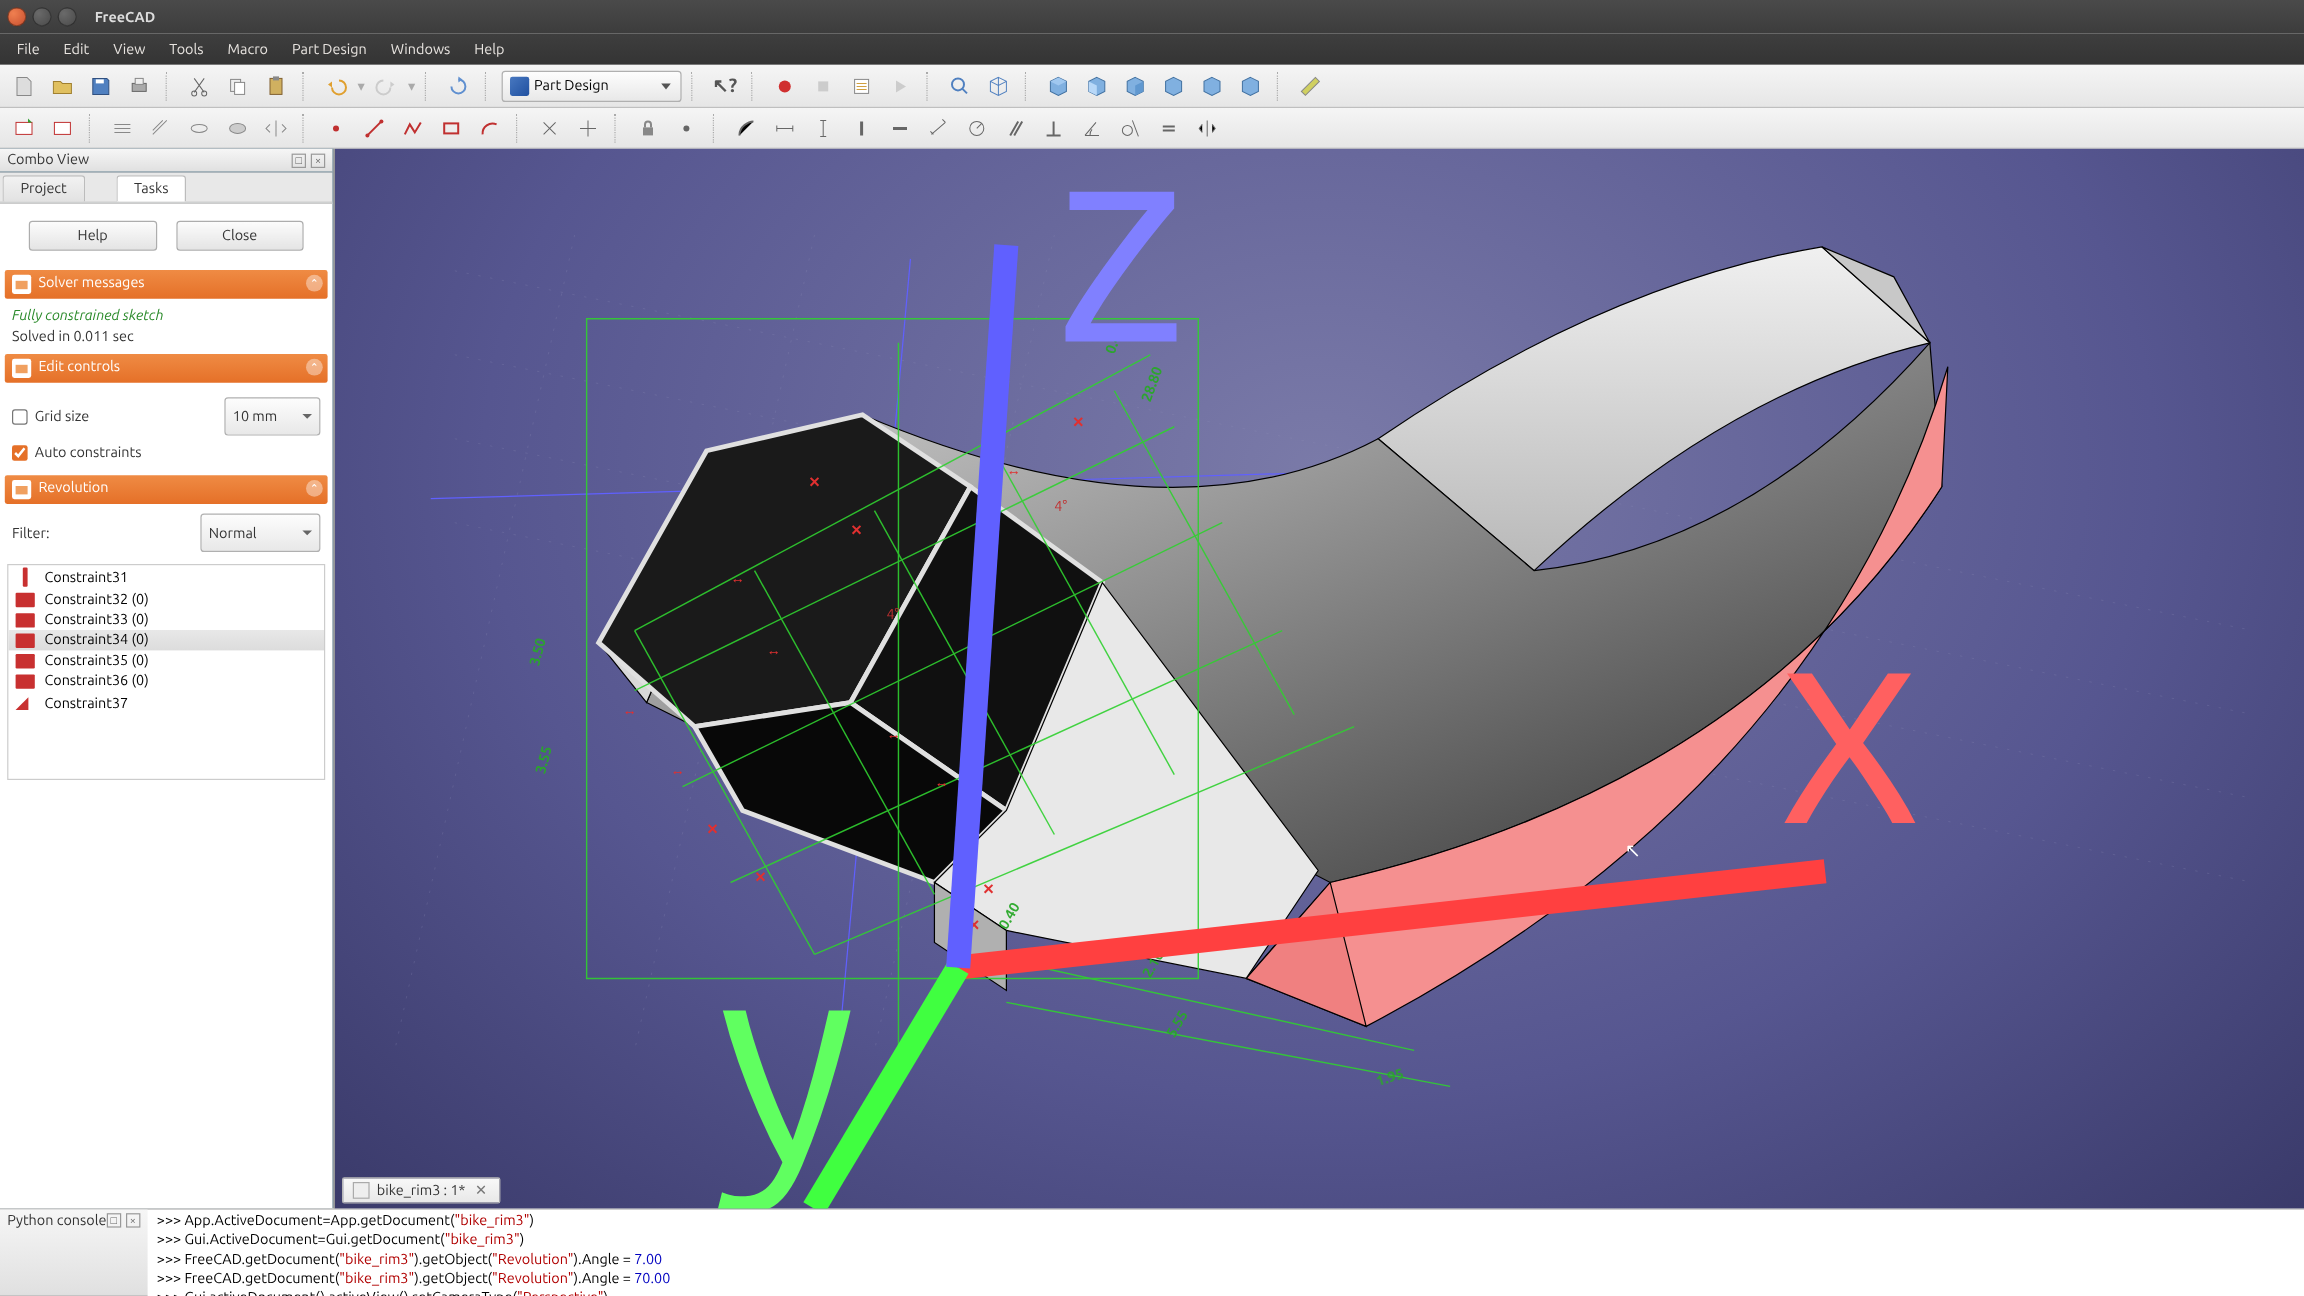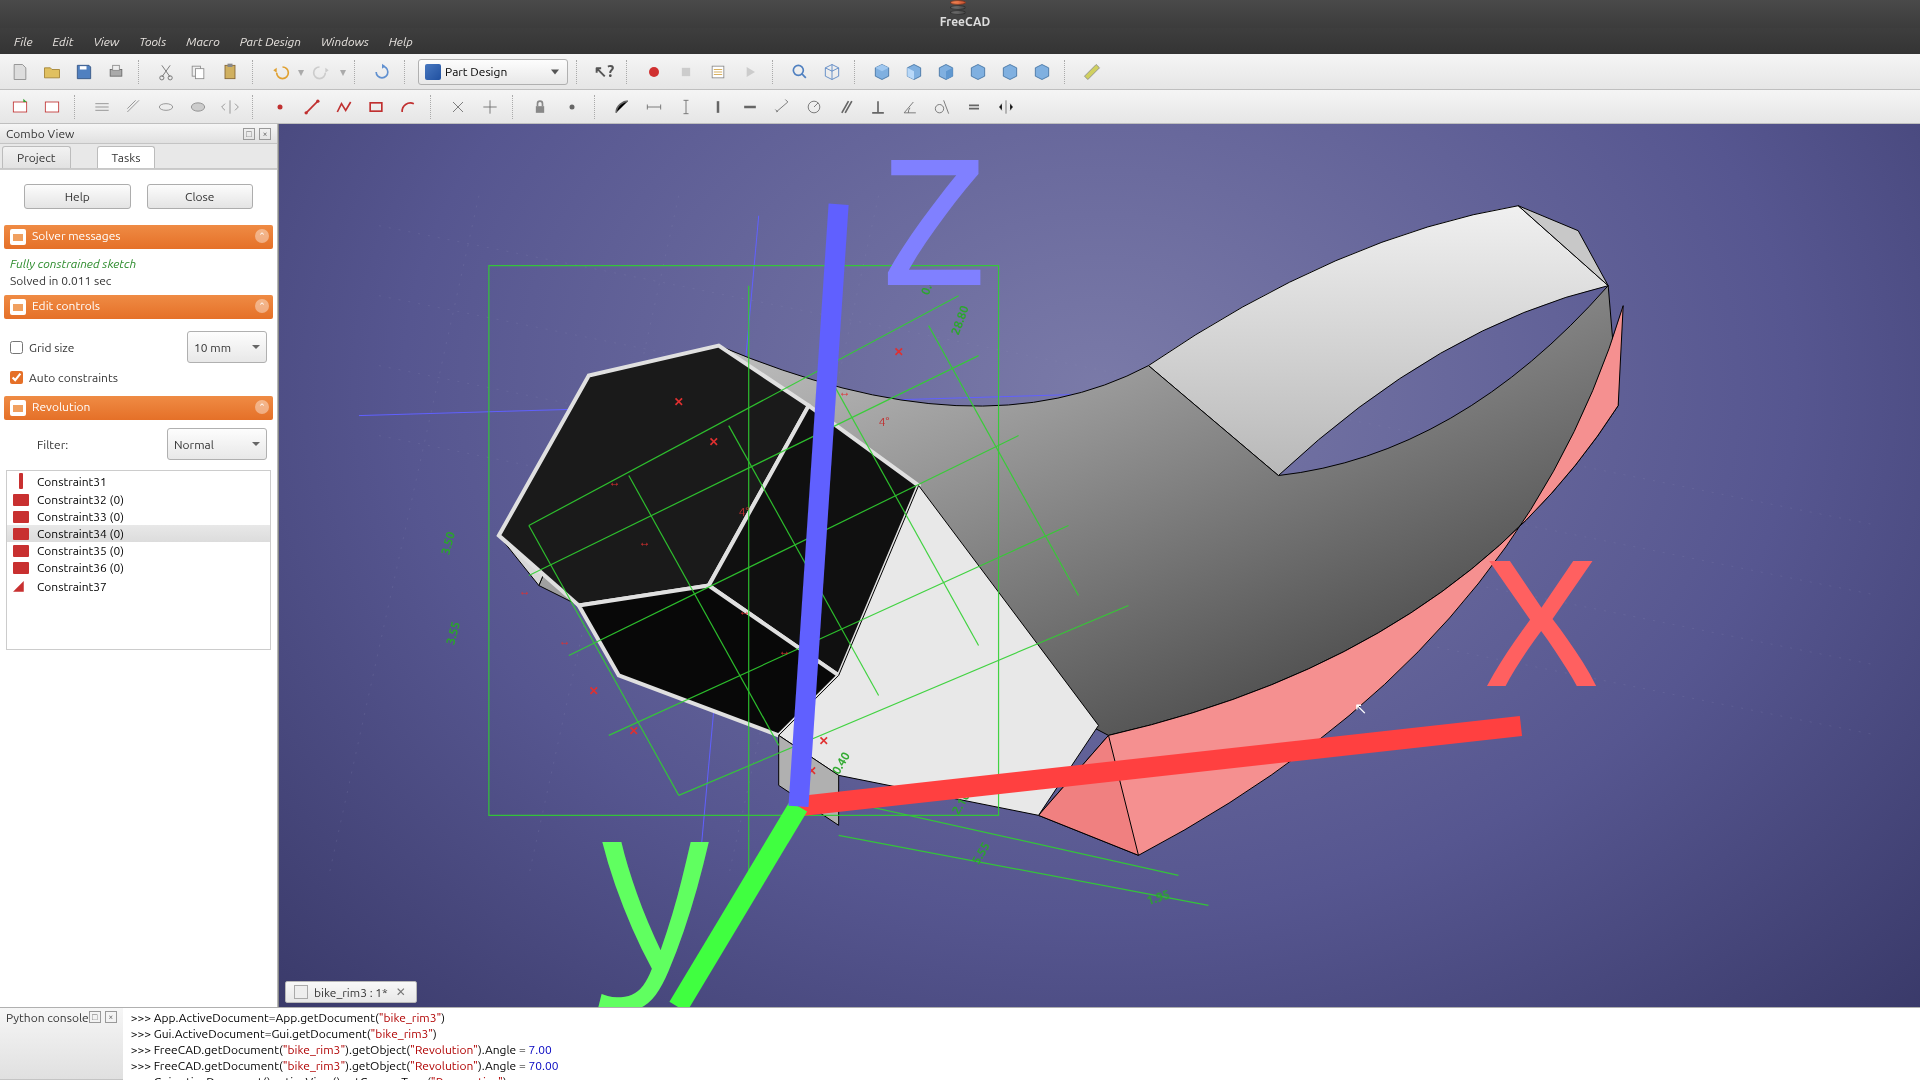--- a/index.html
+++ b/index.html
@@ -1,26 +1,26 @@
 <!DOCTYPE html>
 <html><head>
 <meta charset="utf-8">
 <style>
 * { margin: 0; padding: 0; box-sizing: border-box; font-family: Ubuntu, "Segoe UI", Arial, sans-serif; font-size: 12px; }
 body { background: #f0f0f0; width: 1920px; height: 1080px; overflow: hidden; display: flex; flex-direction: column; }
 
 
-.title-bar { background: linear-gradient(#4a4a4a,#3c3c3c); height: 28px; display: flex; align-items: center; padding: 0 6px; color: #d8d4d0; flex-direction: column; }
+.title-bar { background: linear-gradient(#4a4a4a,#3c3c3c); height: 28px; display: flex; align-items: center; padding: 0 6px; color: #d8d4d0; }
 .win-btn { width: 16px; height: 16px; border-radius: 50%; margin-right: 5px; border: 1px solid rgba(0,0,0,.4); }
 .win-close { background: radial-gradient(circle at 30% 30%,#f08050,#c75030); }
 .win-min, .win-max { background: radial-gradient(circle at 30% 30%,#6a6a6a,#4a4a4a); }
 .title-text { margin-left: 10px; font-weight: bold; color: #ddd; }
 
 
-.menu-bar { background: linear-gradient(#3e3e3e,#343434); height: 26px; display: flex; align-items: center; padding: 0 4px; font-style: italic; }
+.menu-bar { background: linear-gradient(#3e3e3e,#343434); height: 26px; display: flex; align-items: center; padding: 0 4px; }
 .menu-bar span { padding: 4px 10px; color: #e8e4e0; cursor: default; }
 
 
 .toolbar { background: linear-gradient(#f5f5f5,#e6e6e6); border-bottom: 1px solid #bfbfbf; display: flex; align-items: center; padding: 2px 6px; height: 36px; gap: 4px; }
 .toolbar2 { height: 34px; }
 .tb-btn { width: 28px; height: 28px; border: 1px solid transparent; border-radius: 3px; display: flex; align-items: center; justify-content: center; color: #555; cursor: pointer; }
 .tb-btn svg { width: 20px; height: 20px; }
 .tb-sep { width: 6px; height: 24px; border-left: 1px dotted #aaa; margin: 0 4px; }
 .wb-select { background: linear-gradient(#fdfdfd,#e8e8e8); border: 1px solid #b0b0b0; border-radius: 3px; padding: 3px 22px 3px 6px; width: 150px; display: flex; align-items: center; position: relative; height: 26px; }
 .wb-select::after { content:""; position:absolute; right:8px; top:50%; width:0; height:0; border-left:4px solid transparent; border-right:4px solid transparent; border-top:5px solid #555; transform:translateY(-50%); }
@@ -462,21 +462,21 @@
           <input type="checkbox" checked="" style="">
           <span>Auto constraints</span>
         </div>
       </div>
 
       <div class="section-hdr">
         <div class="fold"></div>
         <span>Revolution</span>
         <div class="collapse">⌃</div>
       </div>
-      <div class="section-body" style="display:flex;align-items:center;gap:8px;margin-left:27px;">
+      <div class="section-body" style="display:flex;align-items:center;gap:8px;">
         <span>Filter:</span>
         <div style="flex:1"></div>
         <div class="mini-select" style="width:100px">
             <span>Normal</span>
           </div>
       </div>
       <div class="constraint-list" id="clist">
           <div class="c-row">
             <div class="c-icon vert"></div>
             <span>Constraint31</span>

